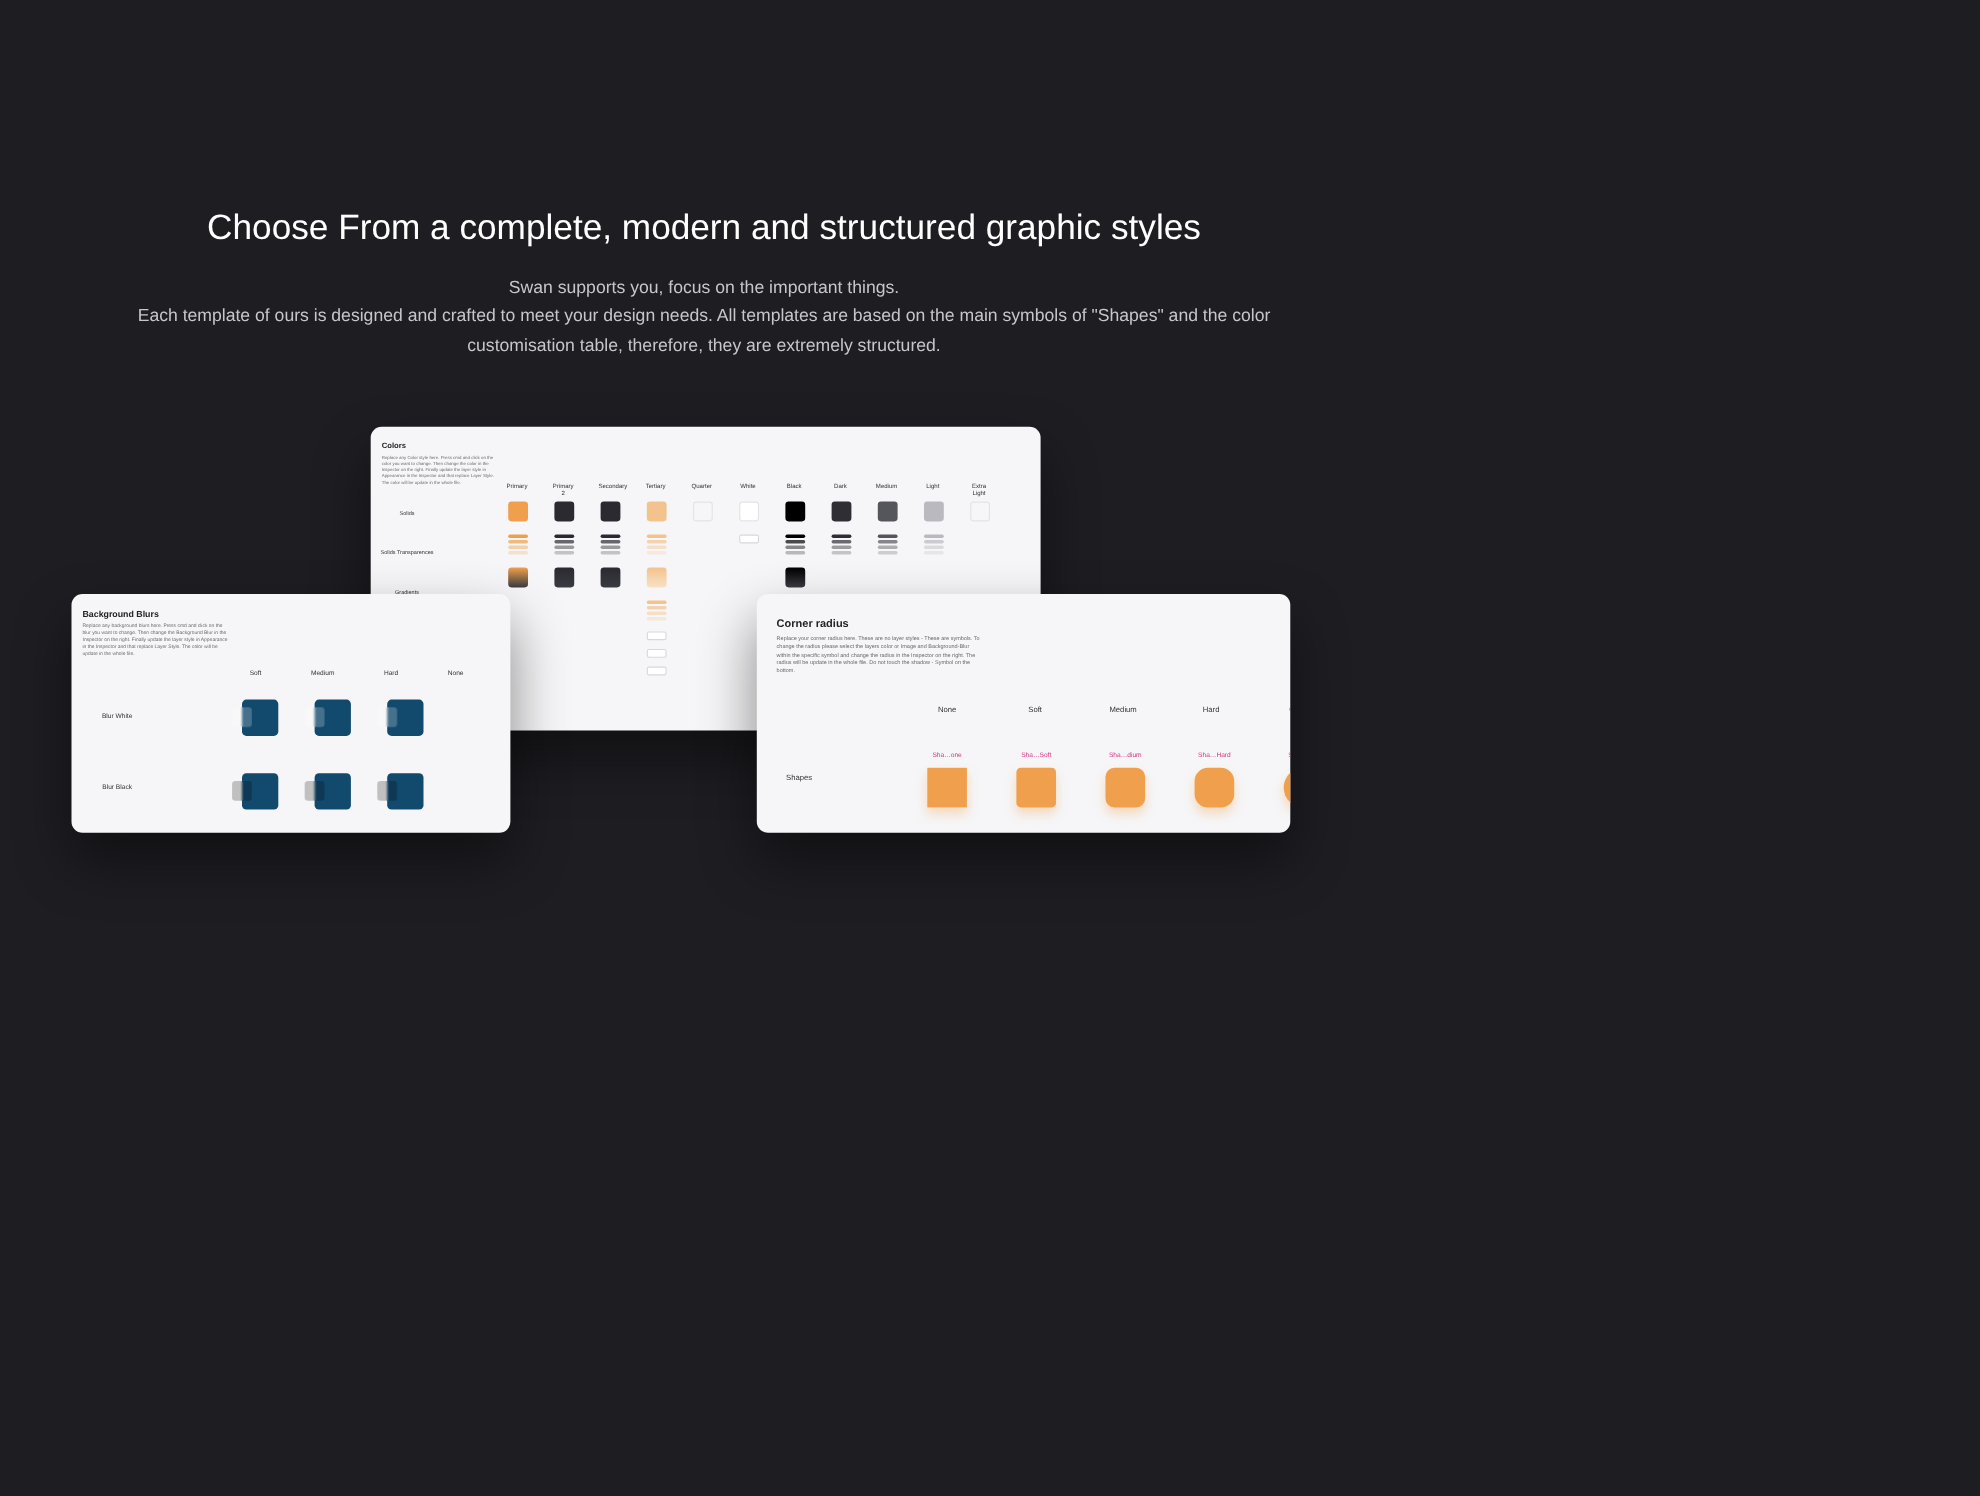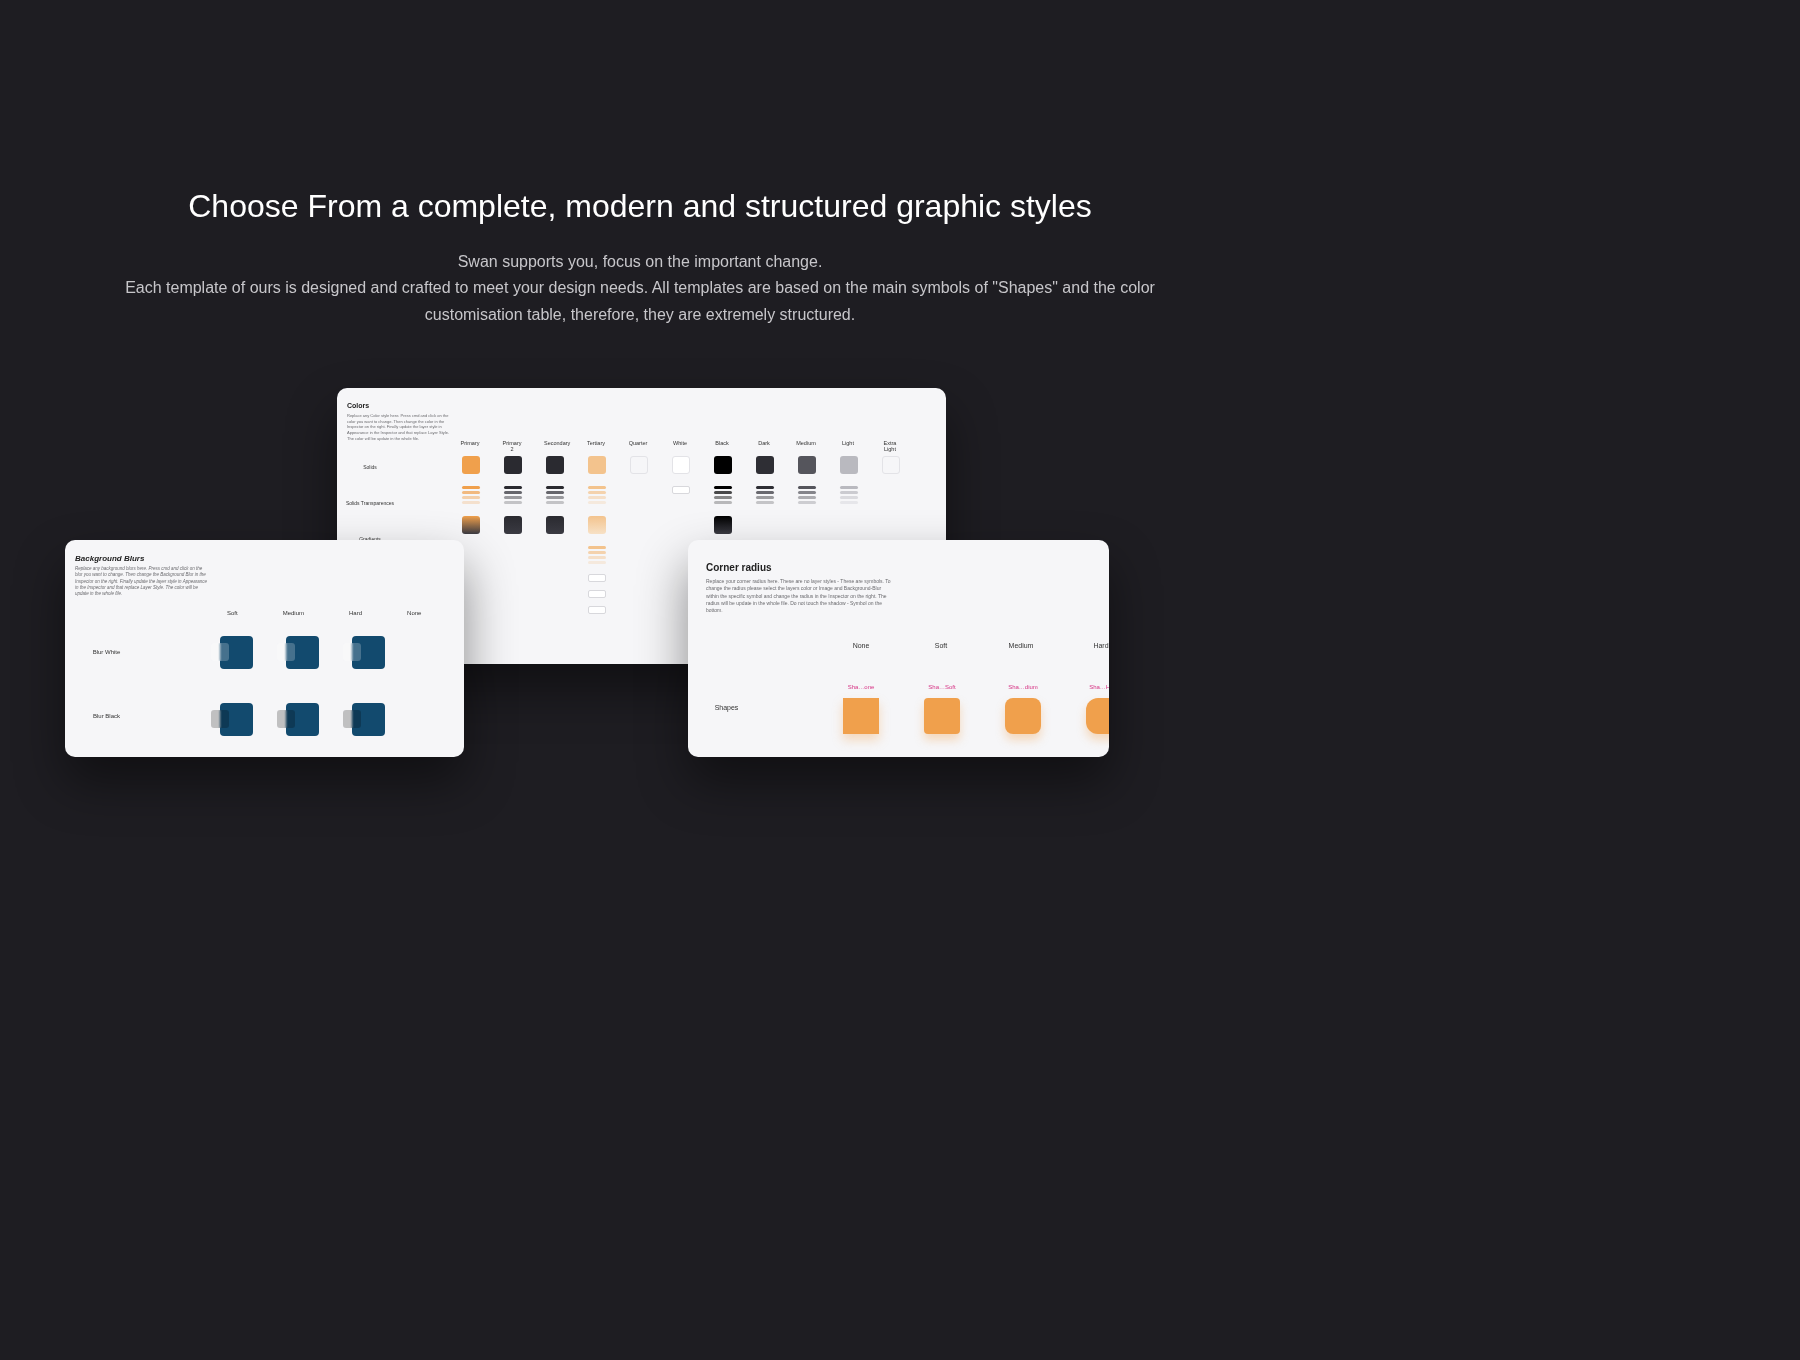--- a/index.html
+++ b/index.html
@@ -67,41 +67,41 @@
 .pc-rows span { height: 10px; display:block; width: 52px;}
 .pc-sw-row { position: absolute; left: 125px; display: flex; gap: 24px; }
 .pc-sw { width: 18px; height: 18px; border-radius: 3px; }
 .pc-bars { display:flex; flex-direction:column; gap:2px; }
 .pc-bar { width:18px; height:3px; border-radius:2px; }
 .pc-grad { width:18px; height:18px; border-radius:3px; }
 .pc-field { width:18px; height:8px; border:1px solid #d8d8dc; border-radius:2px; background:#fff; }
 
 
 .panel-blurs { left: 65px; top: 152px; width: 399px; height: 217px; }
-.pb-head { position:absolute; left:10px; top:14px; width:135px;font-style:italic; }
+.pb-head { position:absolute; left:10px; top:14px; width:135px; }
 .pb-head .t { font-size: 8px; font-weight:700; color:#222; }
 .pb-head .d { font-size: 4.5px; line-height:1.4; margin-top:3px; }
 .pb-cols {
   position:absolute; top:70px; left:162px; display:flex; gap:45px;
   font-size:6px; color:#333;
 }
 .pb-rows {
   position:absolute; left:10px; top:109px; font-size:6px; color:#333;
   display:flex; flex-direction:column; gap:58px; width:63px; text-align:center;
 }
 .pb-tiles { position:absolute; left:155px; display:flex; gap:33px; }
 .pb-tile { position:relative; width:33px; height:33px; background:#124a6e; border-radius:4px; }
 .pb-tile::after {
   content:""; position:absolute; left:-9px; top:7px; width:18px; height:18px;
   background:rgba(255,255,255,.22); border-radius:3px; backdrop-filter: blur(1px);
 }
 .pb-tile.black::after { background:rgba(0,0,0,.22); }
 
 
-.panel-corner { left: 688px; top: 152px; width: 421px; height: 217px; }
+.panel-corner { left: 688px; top: 152px; width: 485px; height: 217px; }
 .pr-head { position:absolute; left:18px; top:22px; width:185px; }
 .pr-head .t { font-size: 10px; font-weight:700; color:#222; }
 .pr-head .d { font-size: 5px; line-height:1.45; margin-top:5px; }
 .pr-cols {
   position:absolute; top:102px; left:159px; display:flex; gap:52px;
   font-size:7px; color:#333;
 }
 .pr-cols span { width:28px; text-align:center; }
 .pr-rowl {
   position:absolute; left:16px; top:164px; font-size:7px; color:#333; width:45px; text-align:center;
@@ -113,21 +113,21 @@
   width:36px; height:36px; margin:0 auto; background:#f0a04c;
   box-shadow: 0 6px 10px rgba(240,160,76,.35);
 }
 </style>
 </head>
 <body>
 
 <div class="hero">
   <h1 class="headline">Choose From a complete, modern and structured graphic styles</h1>
   <p class="sub">
-    <span>Swan supports you, focus on the important change.</span><br>
+    <span>Swan supports you, focus on the important things.</span><br>
     <span>Each template of ours is designed and crafted to meet your design needs. All templates are based on the main symbols of "Shapes" and the color customisation table, therefore, they are extremely structured.</span>
   </p>
 </div>
 
 <div class="stage">
 
   <div class="panel panel-colors">
     <div class="pc-head">
       <div class="t">Colors</div>
       <div class="d panel-desc">Replace any Color style here. Press cmd and click on the color you want to change. Then change the color in the Inspector on the right. Finally update the layer style in Appearance in the Inspector and that replace Layer Style. The color will be update in the whole file.</div>

